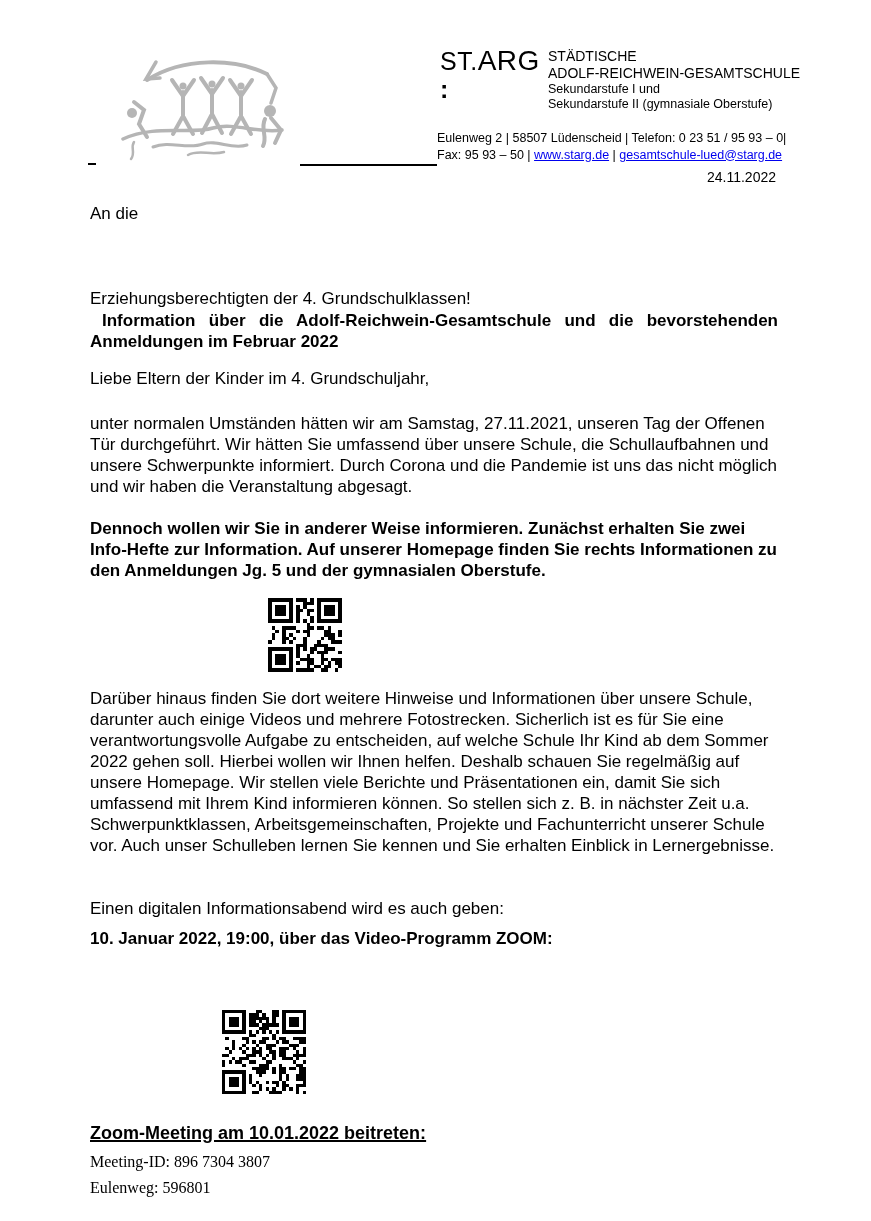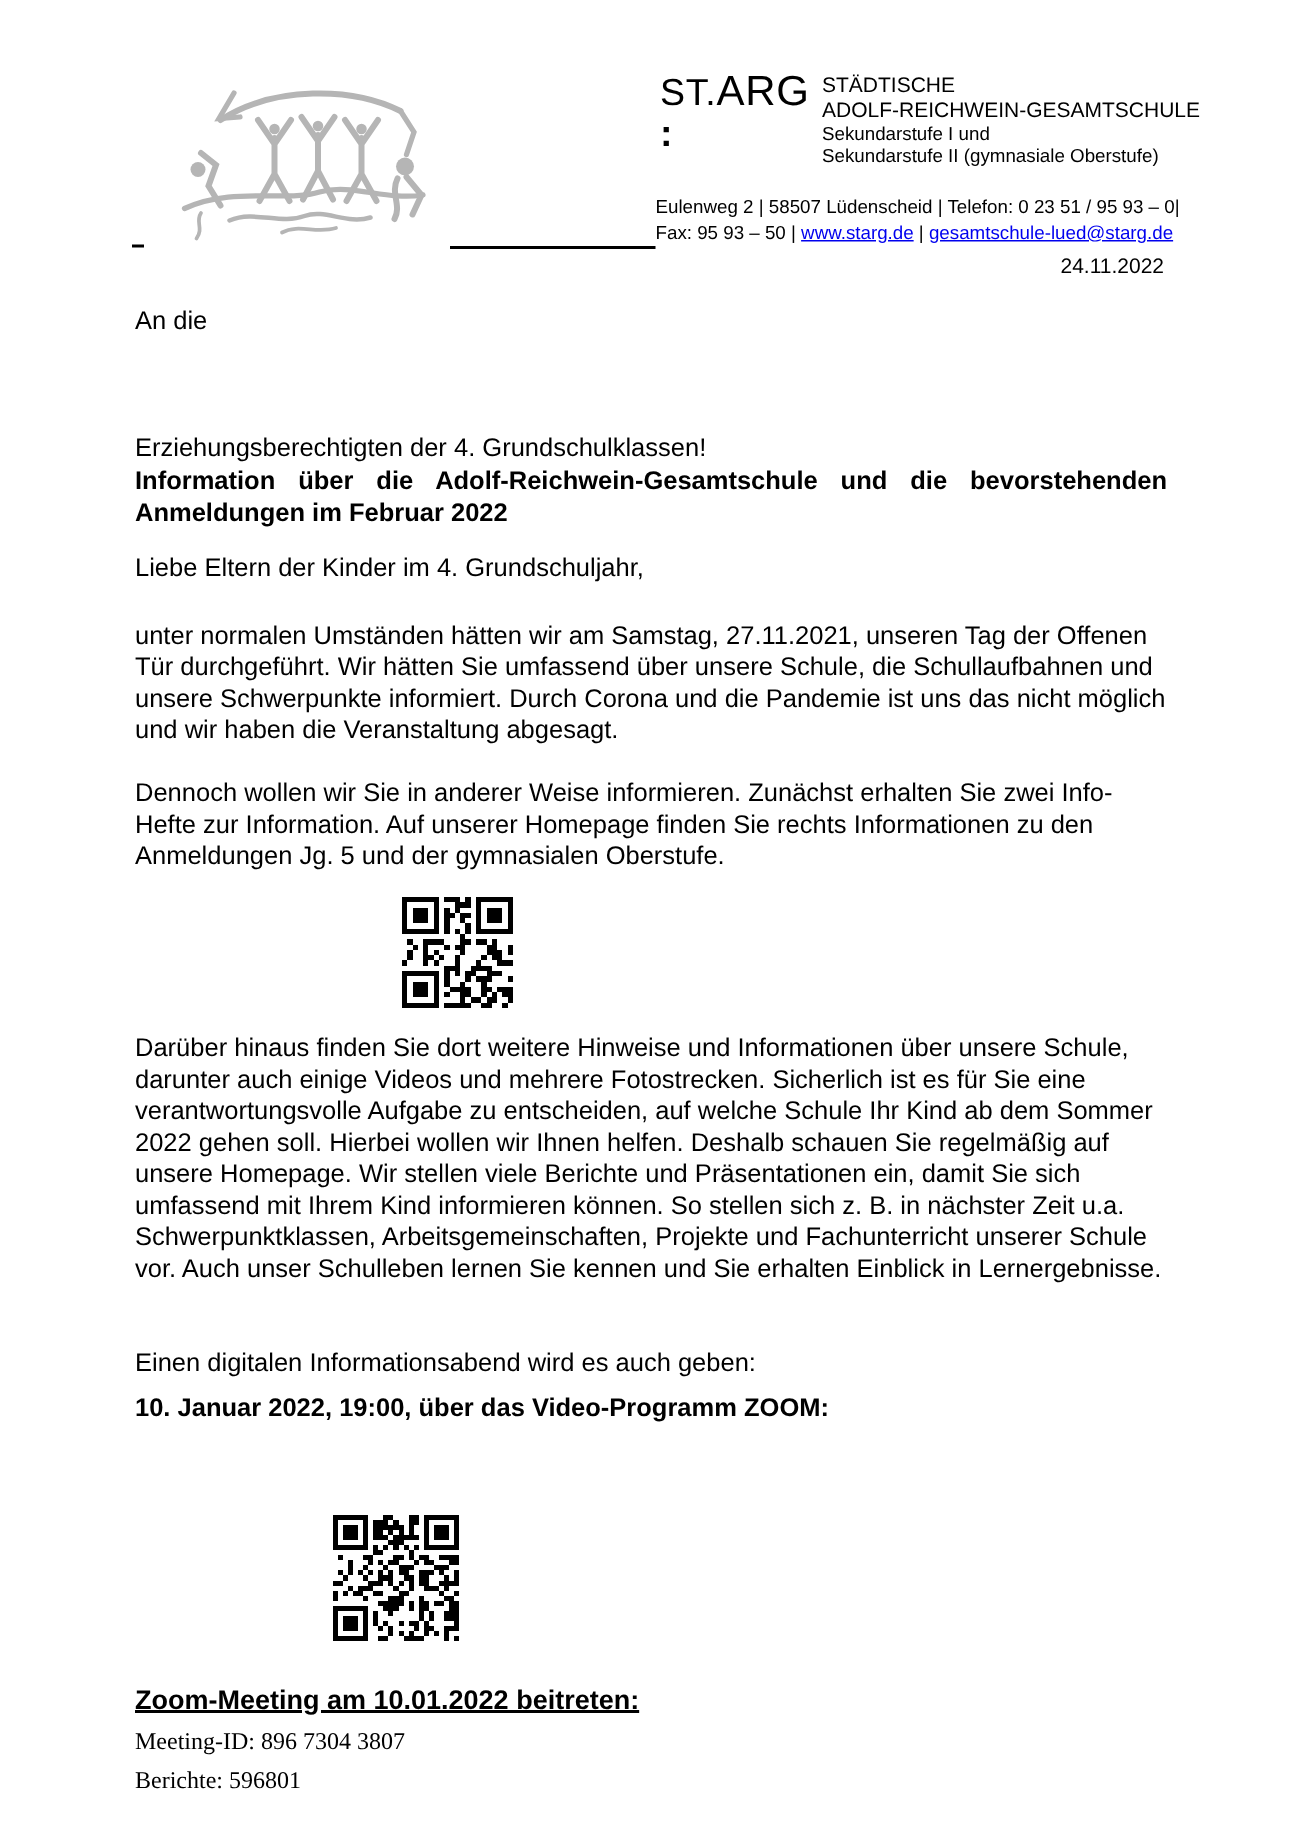--- a/index.html
+++ b/index.html
@@ -25,24 +25,24 @@
   .org-name .sub { font-size:12.5px; line-height:15px; }
   .contact { left:437px; top:130px; width:395px; font-size:12.5px; line-height:16.5px; }
   .contact a { color:var(--link-color); text-decoration:underline; }
   .date-line { left:437px; top:169px; width:339px; text-align:right; font-size:14px; }
 
   
   .btxt { left:90px; width:688px; font-size:17px; line-height:21px; text-align:left; }
   .an-die      { top:203px; }
   .recipient   { top:245px;margin-top:43px; }
   .heading     { top:310px; font-weight:bold; }
-  .heading .hl1 { text-align:justify; text-align-last:justify; }
+  .heading .hl1 { text-align:justify; text-align-last:justify;margin-left:12px; }
   .salutation  { top:368px; }
   .p1          { top:413px; }
-  .p2          { top:518px; }
+  .p2          { top:518px;font-weight:bold; }
   .p3          { top:688px; }
   .p4          { top:898px; }
   .event-line  { top:928px; font-weight:bold; }
 
   .qr { background:#fff; }
   .qr1 { left:268px; top:598px; }
   .qr2 { left:222px; top:1010px; }
   .qr svg { display:block; shape-rendering:crispEdges; }
 
   .zoom-heading { top:1123px; font-size:18px; font-weight:bold; text-decoration:underline; text-decoration-thickness:2px; }
@@ -461,15 +461,15 @@
         <rect x="63.839999999999996" y="3.36" width="16.8" height="16.8" fill="#fff"></rect>
         <rect x="67.2" y="6.72" width="10.08" height="10.08" fill="#000"></rect>
         <rect x="0" y="60.48" width="23.52" height="23.52" fill="#000"></rect>
         <rect x="3.36" y="63.839999999999996" width="16.8" height="16.8" fill="#fff"></rect>
         <rect x="6.72" y="67.2" width="10.08" height="10.08" fill="#000"></rect>
       </svg>
     </div>
 
   <div class="abs btxt zoom-heading">Zoom-Meeting am 10.01.2022 beitreten:</div>
   <div class="abs btxt serif-line meeting-id"><span>Meeting-ID:</span> <span>896 7304 3807</span></div>
-  <div class="abs btxt serif-line kenncode"><span>Berichte:</span> <span>596801</span></div>
+  <div class="abs btxt serif-line kenncode"><span>Eulenweg:</span> <span>596801</span></div>
 
 </div>
 
 </body></html>

